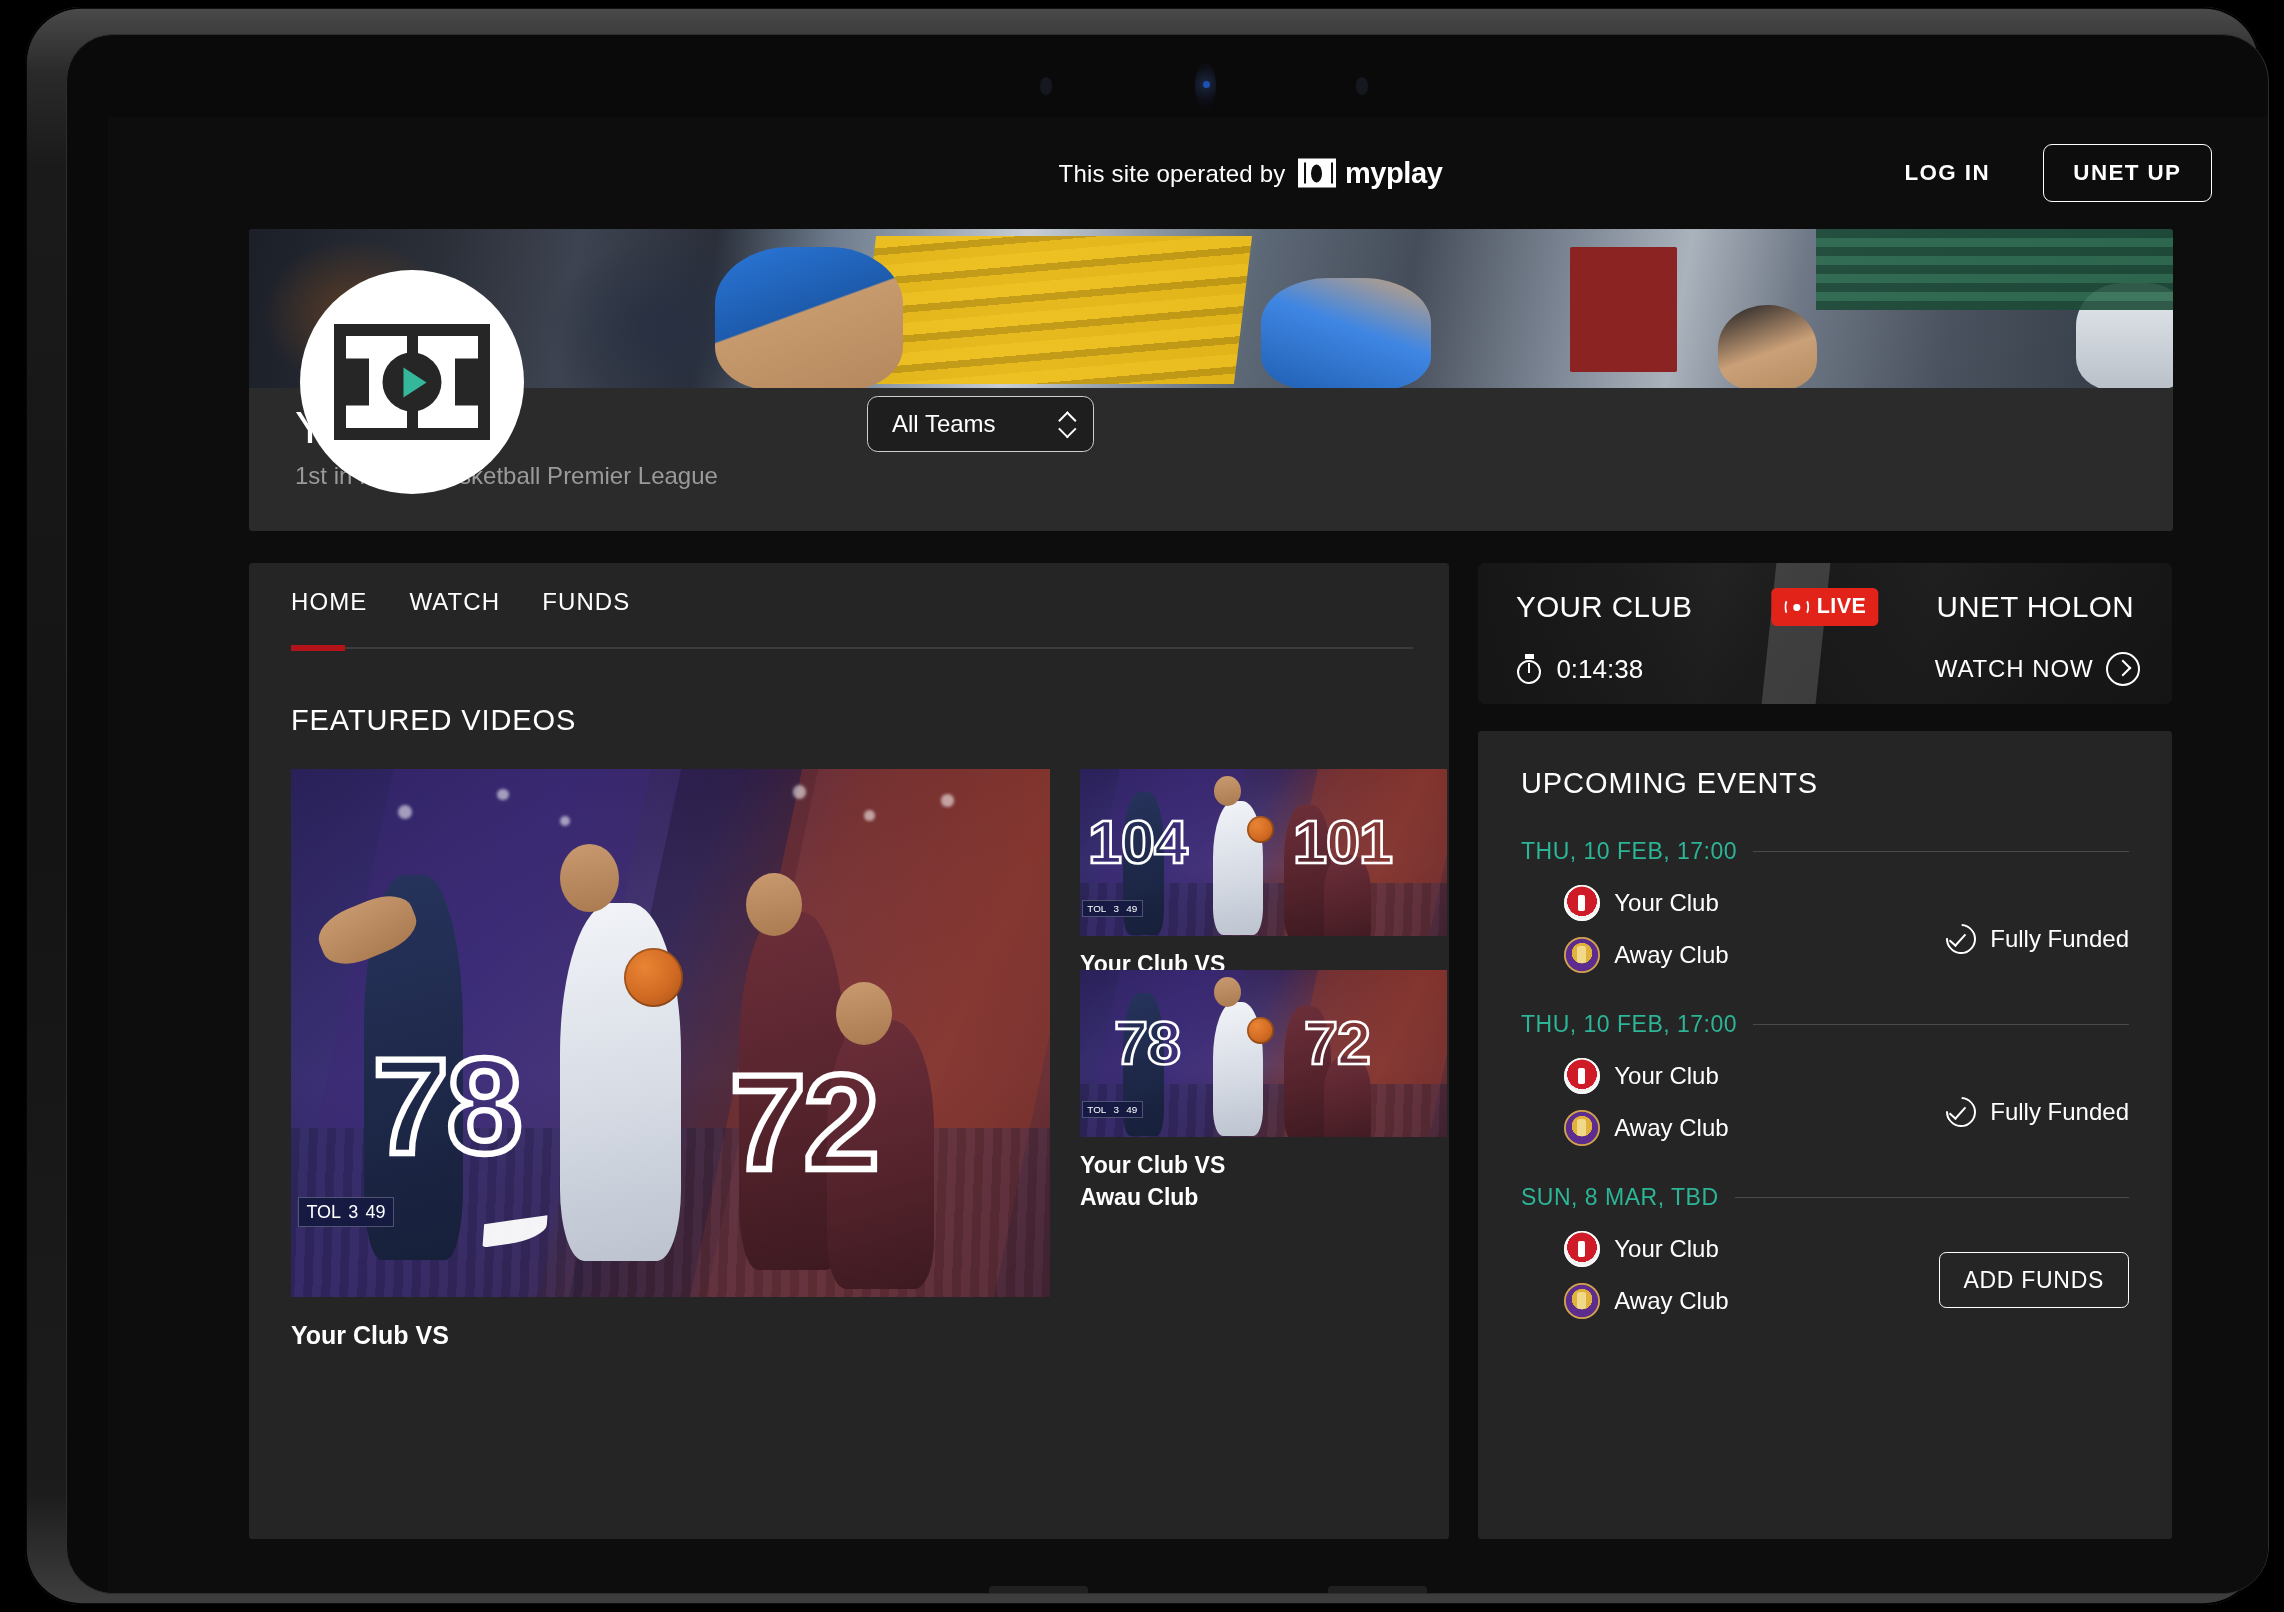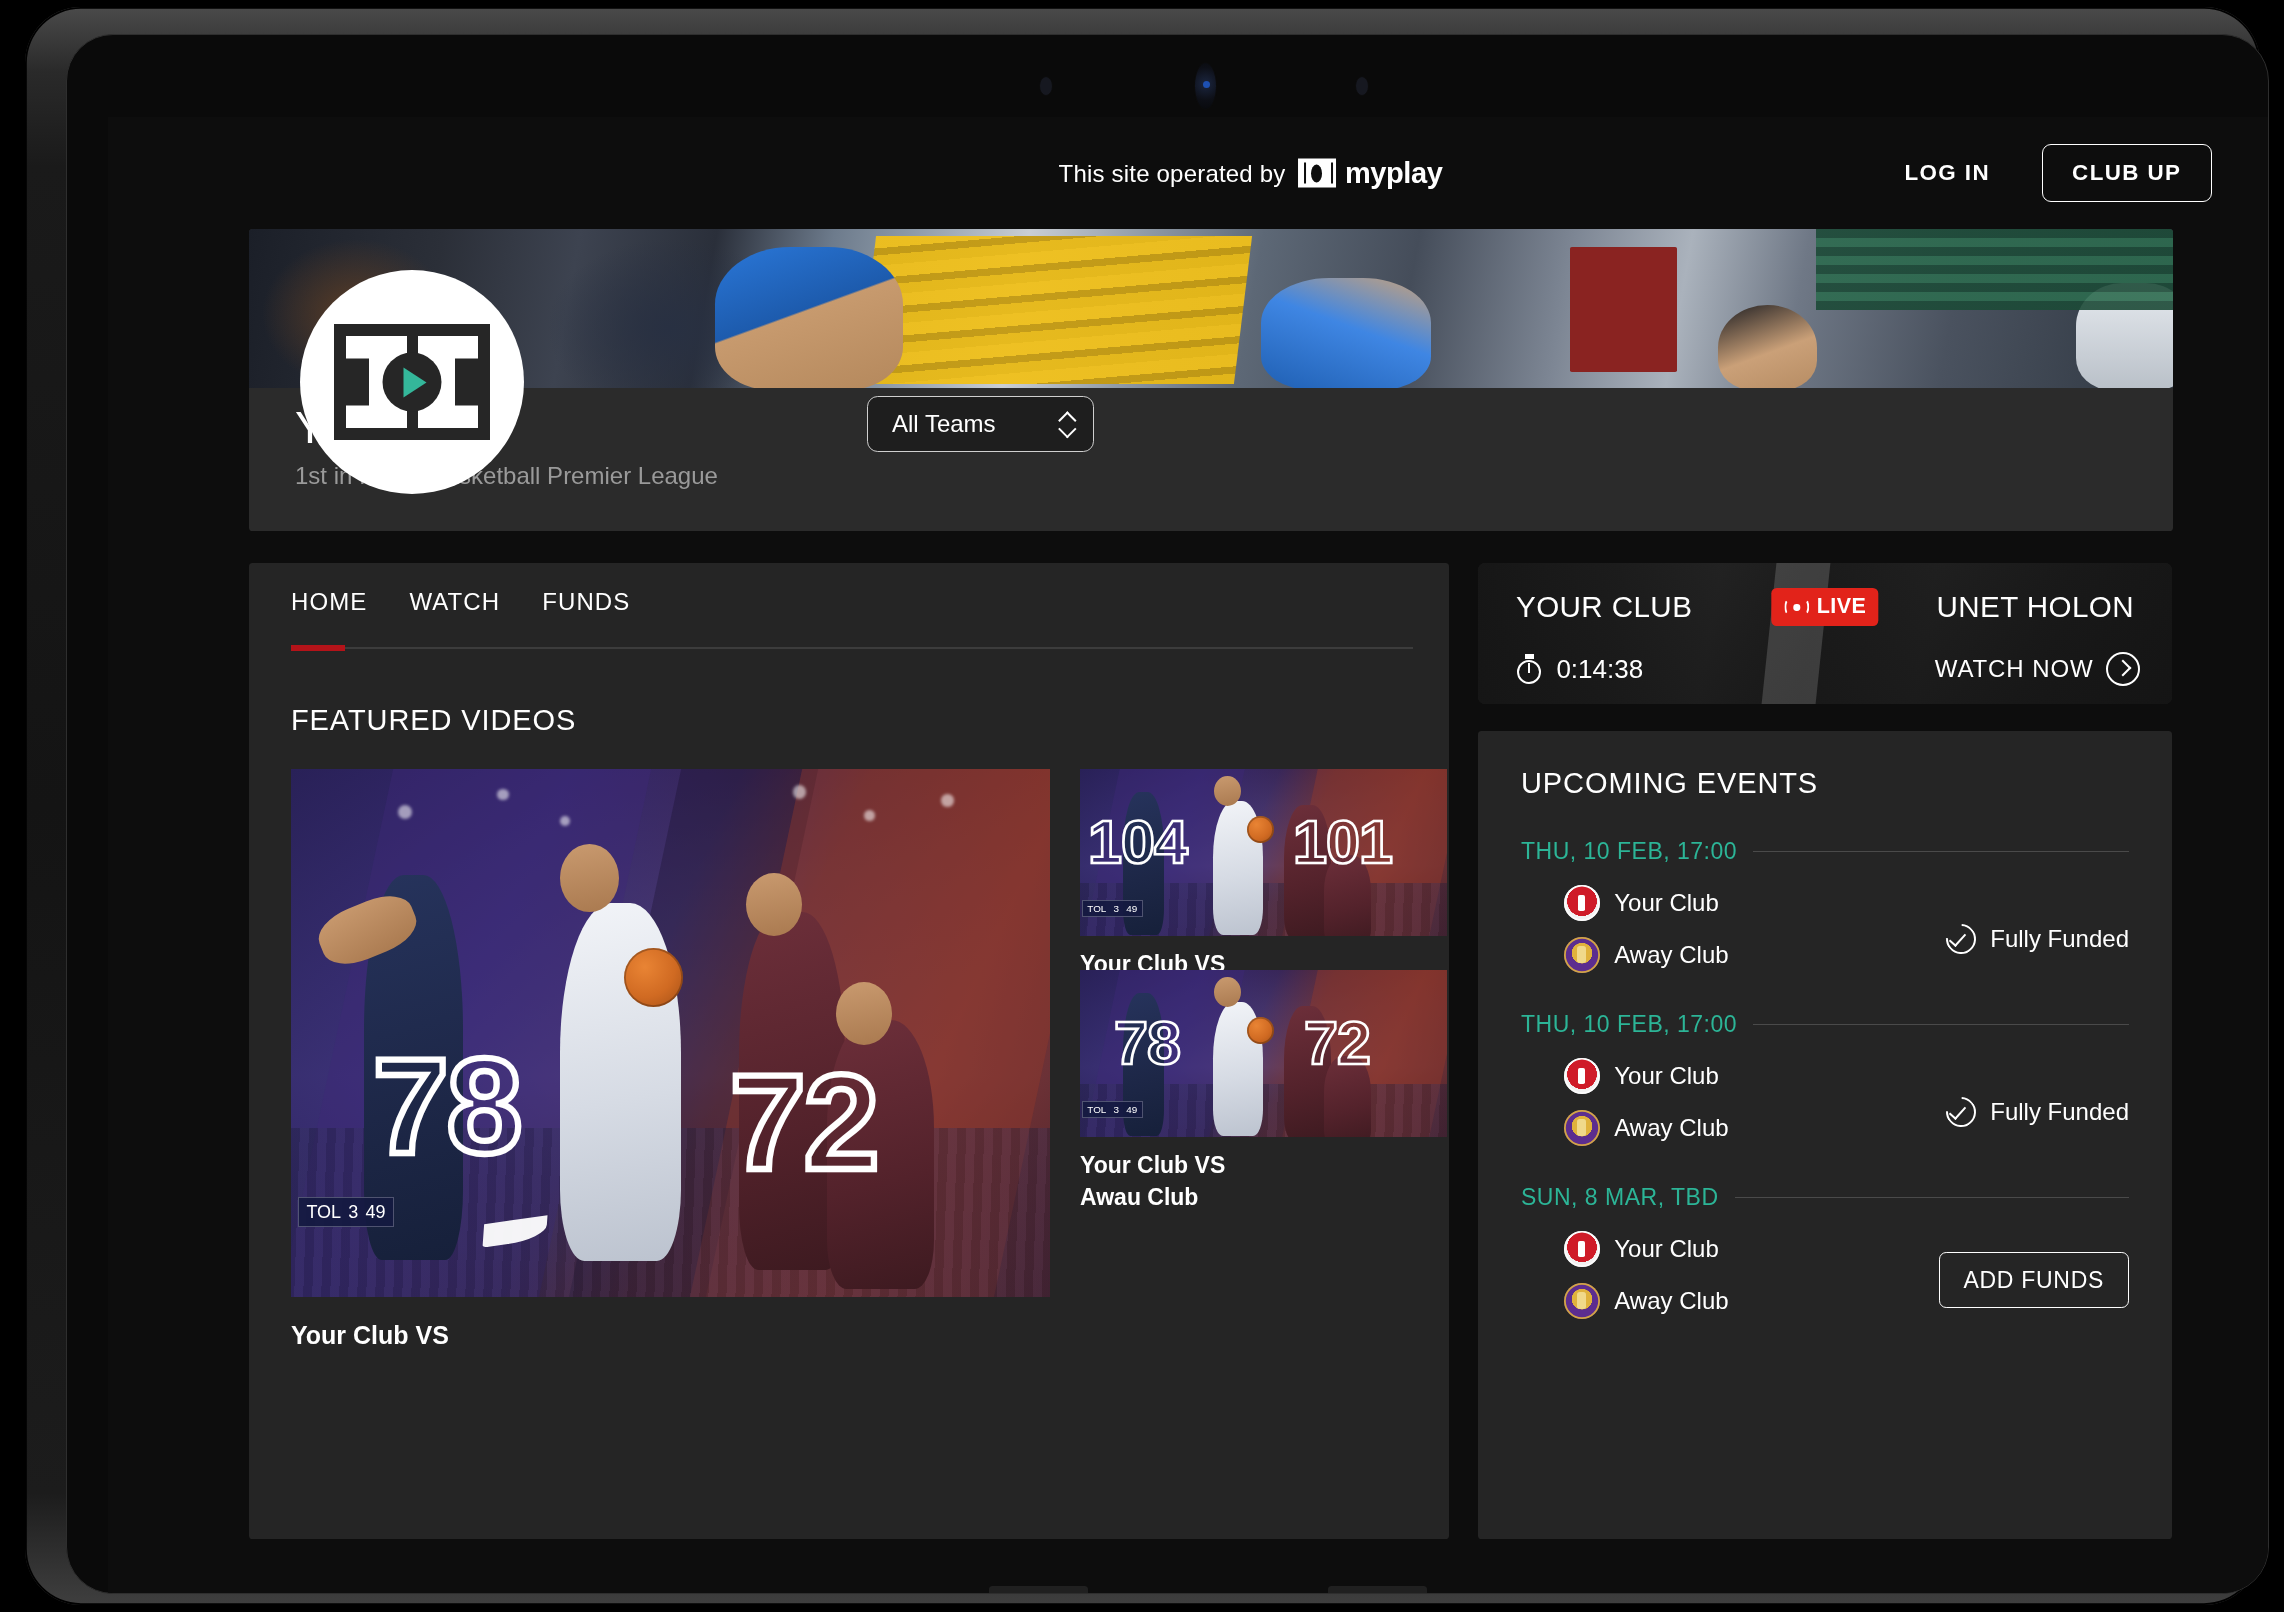--- a/index.html
+++ b/index.html
@@ -501,21 +501,21 @@
 
     <div id="screen">
 
       <div id="topbar">
         <div id="operated-by">
           <span class="txt">This site operated by</span>
           <span class="myplay-mark"></span>
           <span id="myplay-word">myplay</span>
         </div>
         <button id="login-button">LOG IN</button>
-        <button id="signup-button">CLUB UP</button>
+        <button id="signup-button">UNET UP</button>
       </div>
 
       <div id="profile-card">
         <div id="banner-image">
           <div class="banner-figure" id="fig-blue-a"></div>
           <div class="banner-figure" id="fig-blue-b"></div>
           <div id="fig-red-wall" style="position:absolute;"></div>
           <div class="banner-figure" id="fig-face-r"></div>
           <div class="banner-figure" id="fig-white-r"></div>
         </div>

